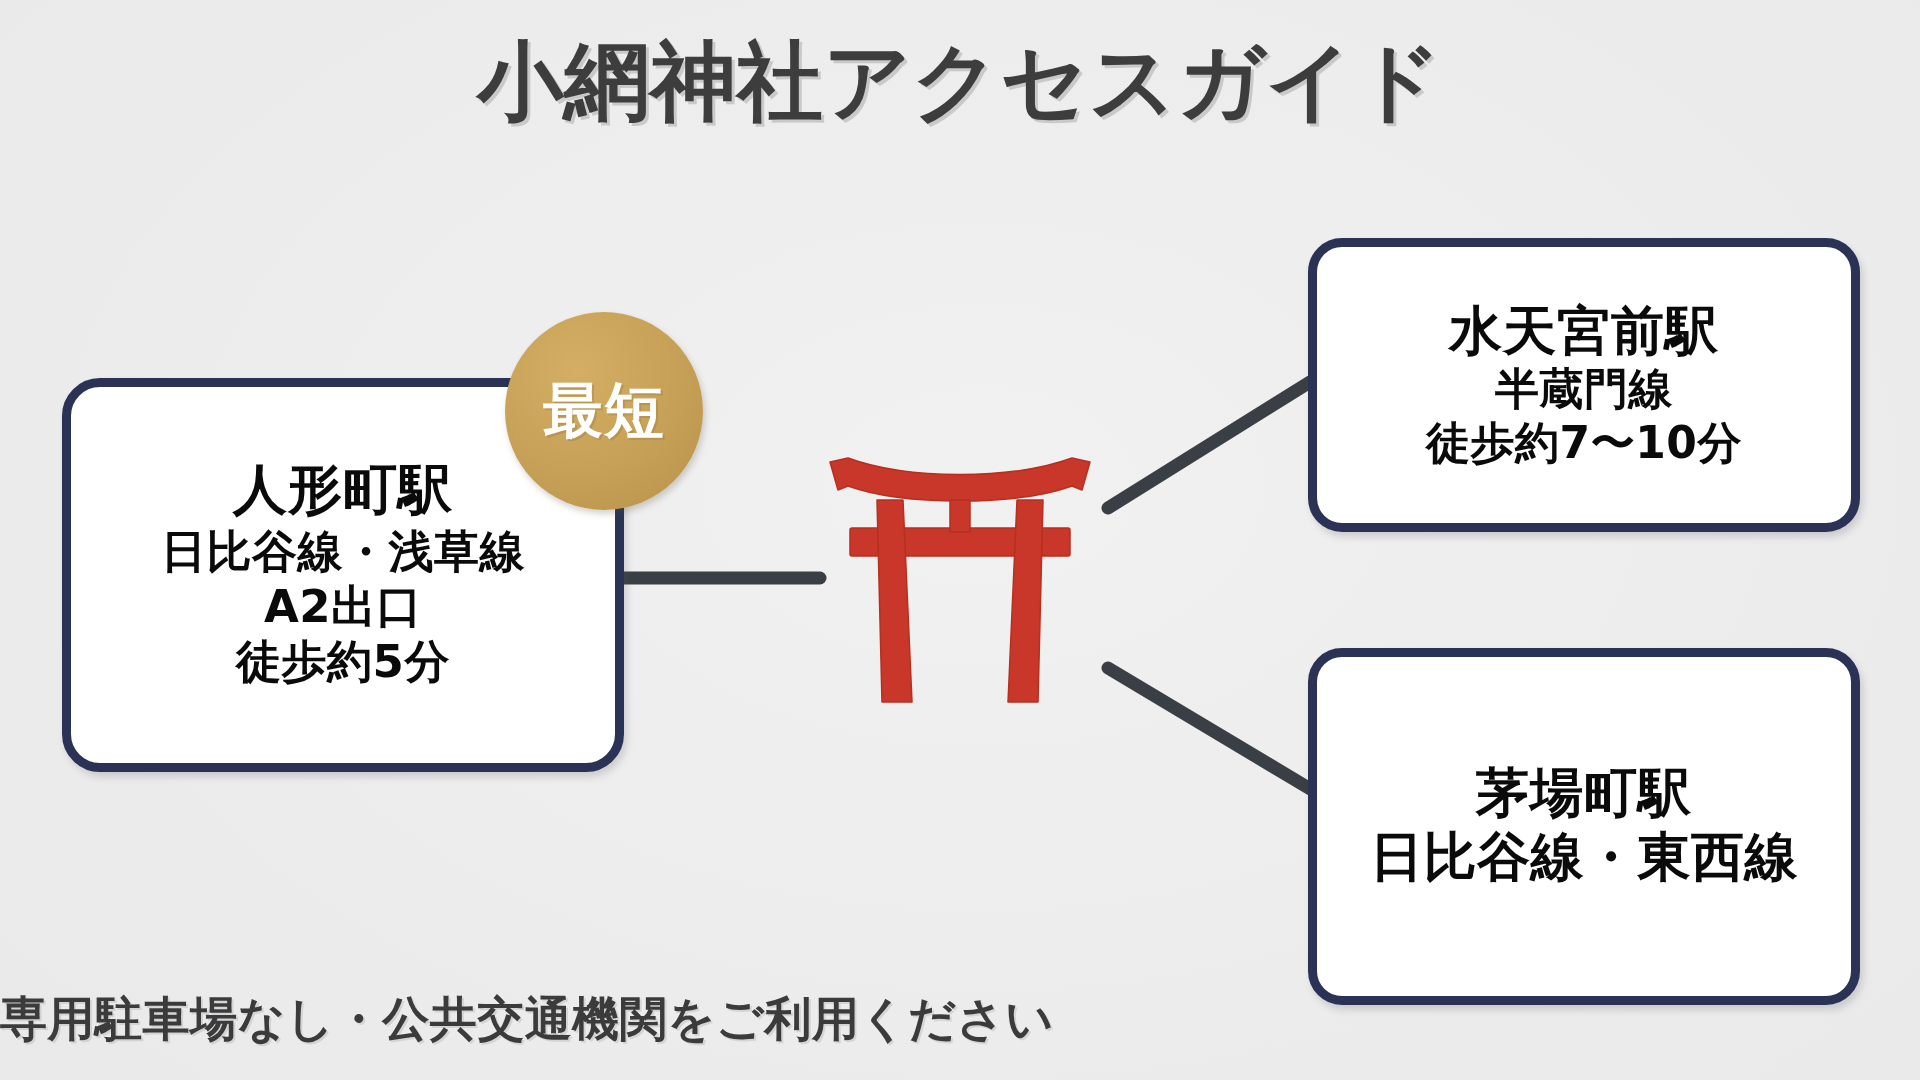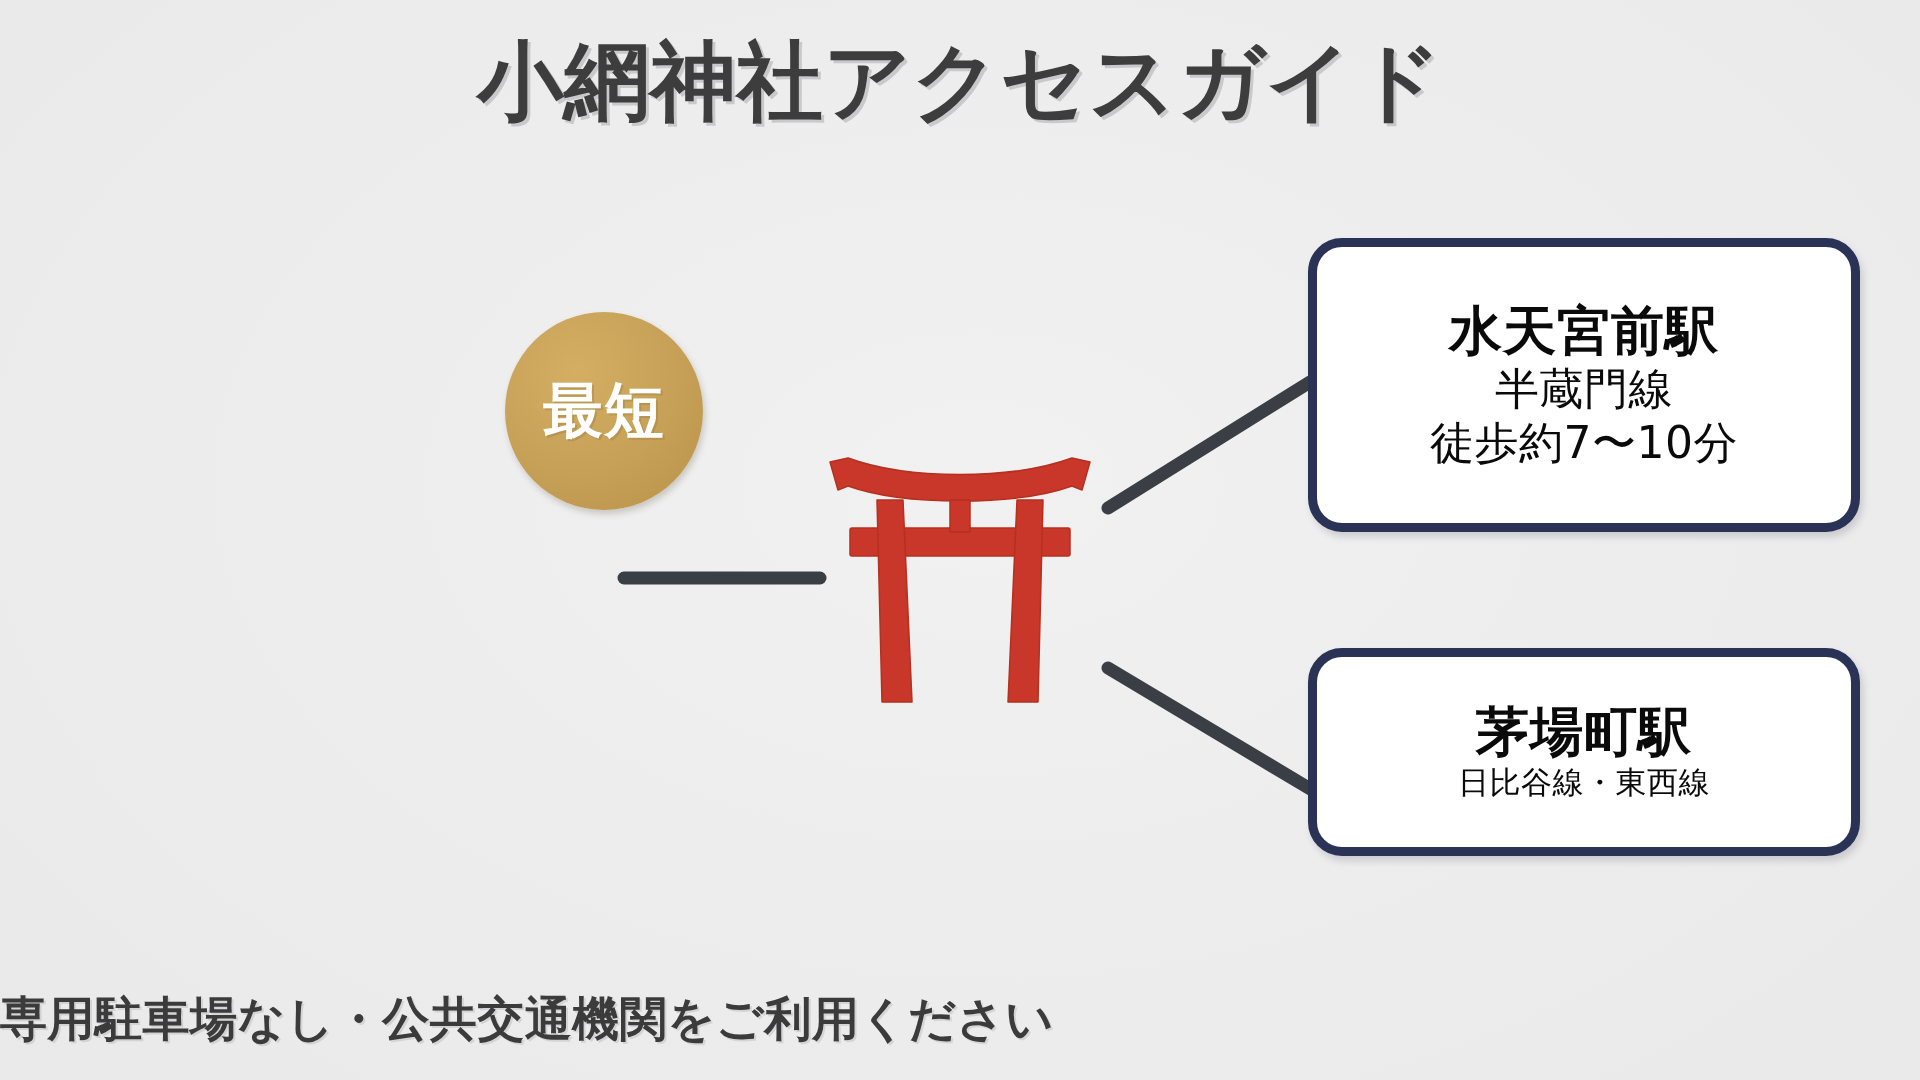--- a/index.html
+++ b/index.html
@@ -68,21 +68,21 @@
   }
 
   .card .station {
     font-size: 52px;
     font-weight: 700;
     line-height: 1.12;
     letter-spacing: 1px;
   }
   .card .detail {
     font-size: 44px;
-    font-weight: 400;
+    font-weight: 700;
     line-height: 1.22;
     letter-spacing: 0.5px;
   }
 
   
   #card-ningyocho {
     left: 62px;
     top: 378px;
     width: 562px;
     height: 394px;
@@ -99,24 +99,24 @@
     height: 294px;
   }
   #card-suitengumae .station { font-size: 53px; margin-bottom: 2px; }
   #card-suitengumae .detail  { font-size: 44px; }
 
   
   #card-kayabacho {
     left: 1308px;
     top: 648px;
     width: 552px;
-    height: 208px;
+    height: 357px;
   }
   #card-kayabacho .station { font-size: 53px; margin-bottom: 2px; }
-  #card-kayabacho .detail  { font-size: 31px; }
+  #card-kayabacho .detail  { font-size: 53px; }
 
   
   #badge-shortest {
     position: absolute;
     left: 505px;
     top: 312px;
     width: 198px;
     height: 198px;
     border-radius: 50%;
     background: radial-gradient(circle at 36% 30%, #d3ae63 0%, #c6a056 55%, #b8924a 100%);
@@ -182,20 +182,26 @@
       <rect x="30" y="88" width="220" height="28" rx="2"></rect>
 
       <rect x="130" y="60" width="20" height="32"></rect>
 
       <path d="M57 60 L83 60 L92 262 L62 262 Z"></path>
 
       <path d="M197 60 L223 60 L218 262 L188 262 Z"></path>
     </g>
   </svg>
 
+  <div class="card" id="card-ningyocho">
+    <div class="station">人形町駅</div>
+    <div class="detail">日比谷線・浅草線</div>
+    <div class="detail">A2出口</div>
+    <div class="detail">徒歩約5分</div>
+  </div>
 
   <div id="badge-shortest">最短</div>
 
   <div class="card" id="card-suitengumae">
     <div class="station">水天宮前駅</div>
     <div class="detail">半蔵門線</div>
     <div class="detail">徒歩約7〜10分</div>
   </div>
 
   <div class="card" id="card-kayabacho">

